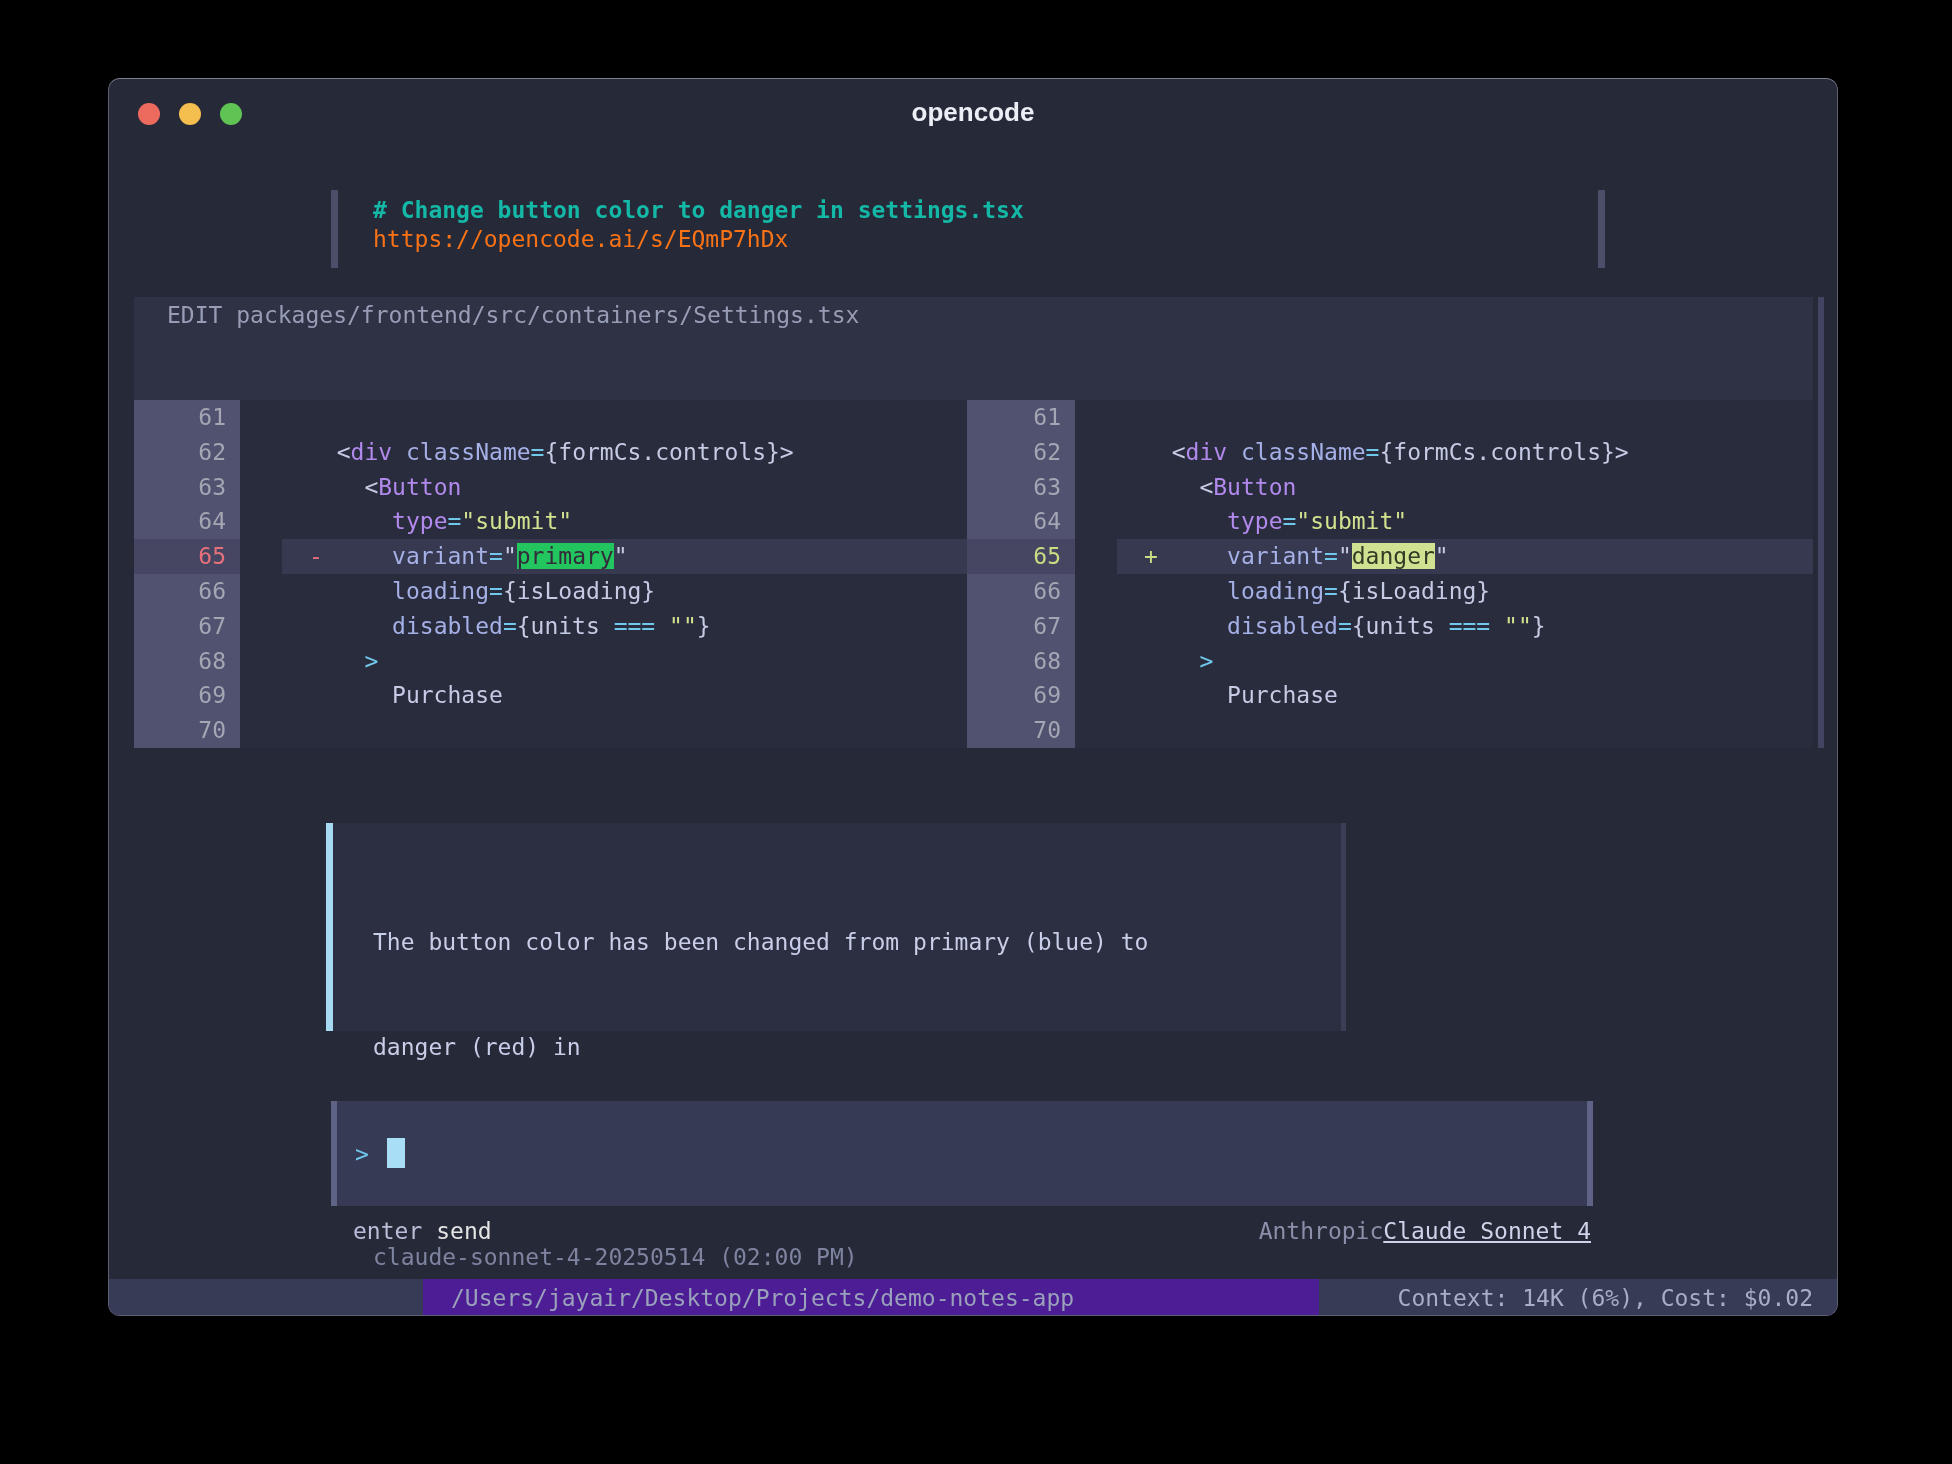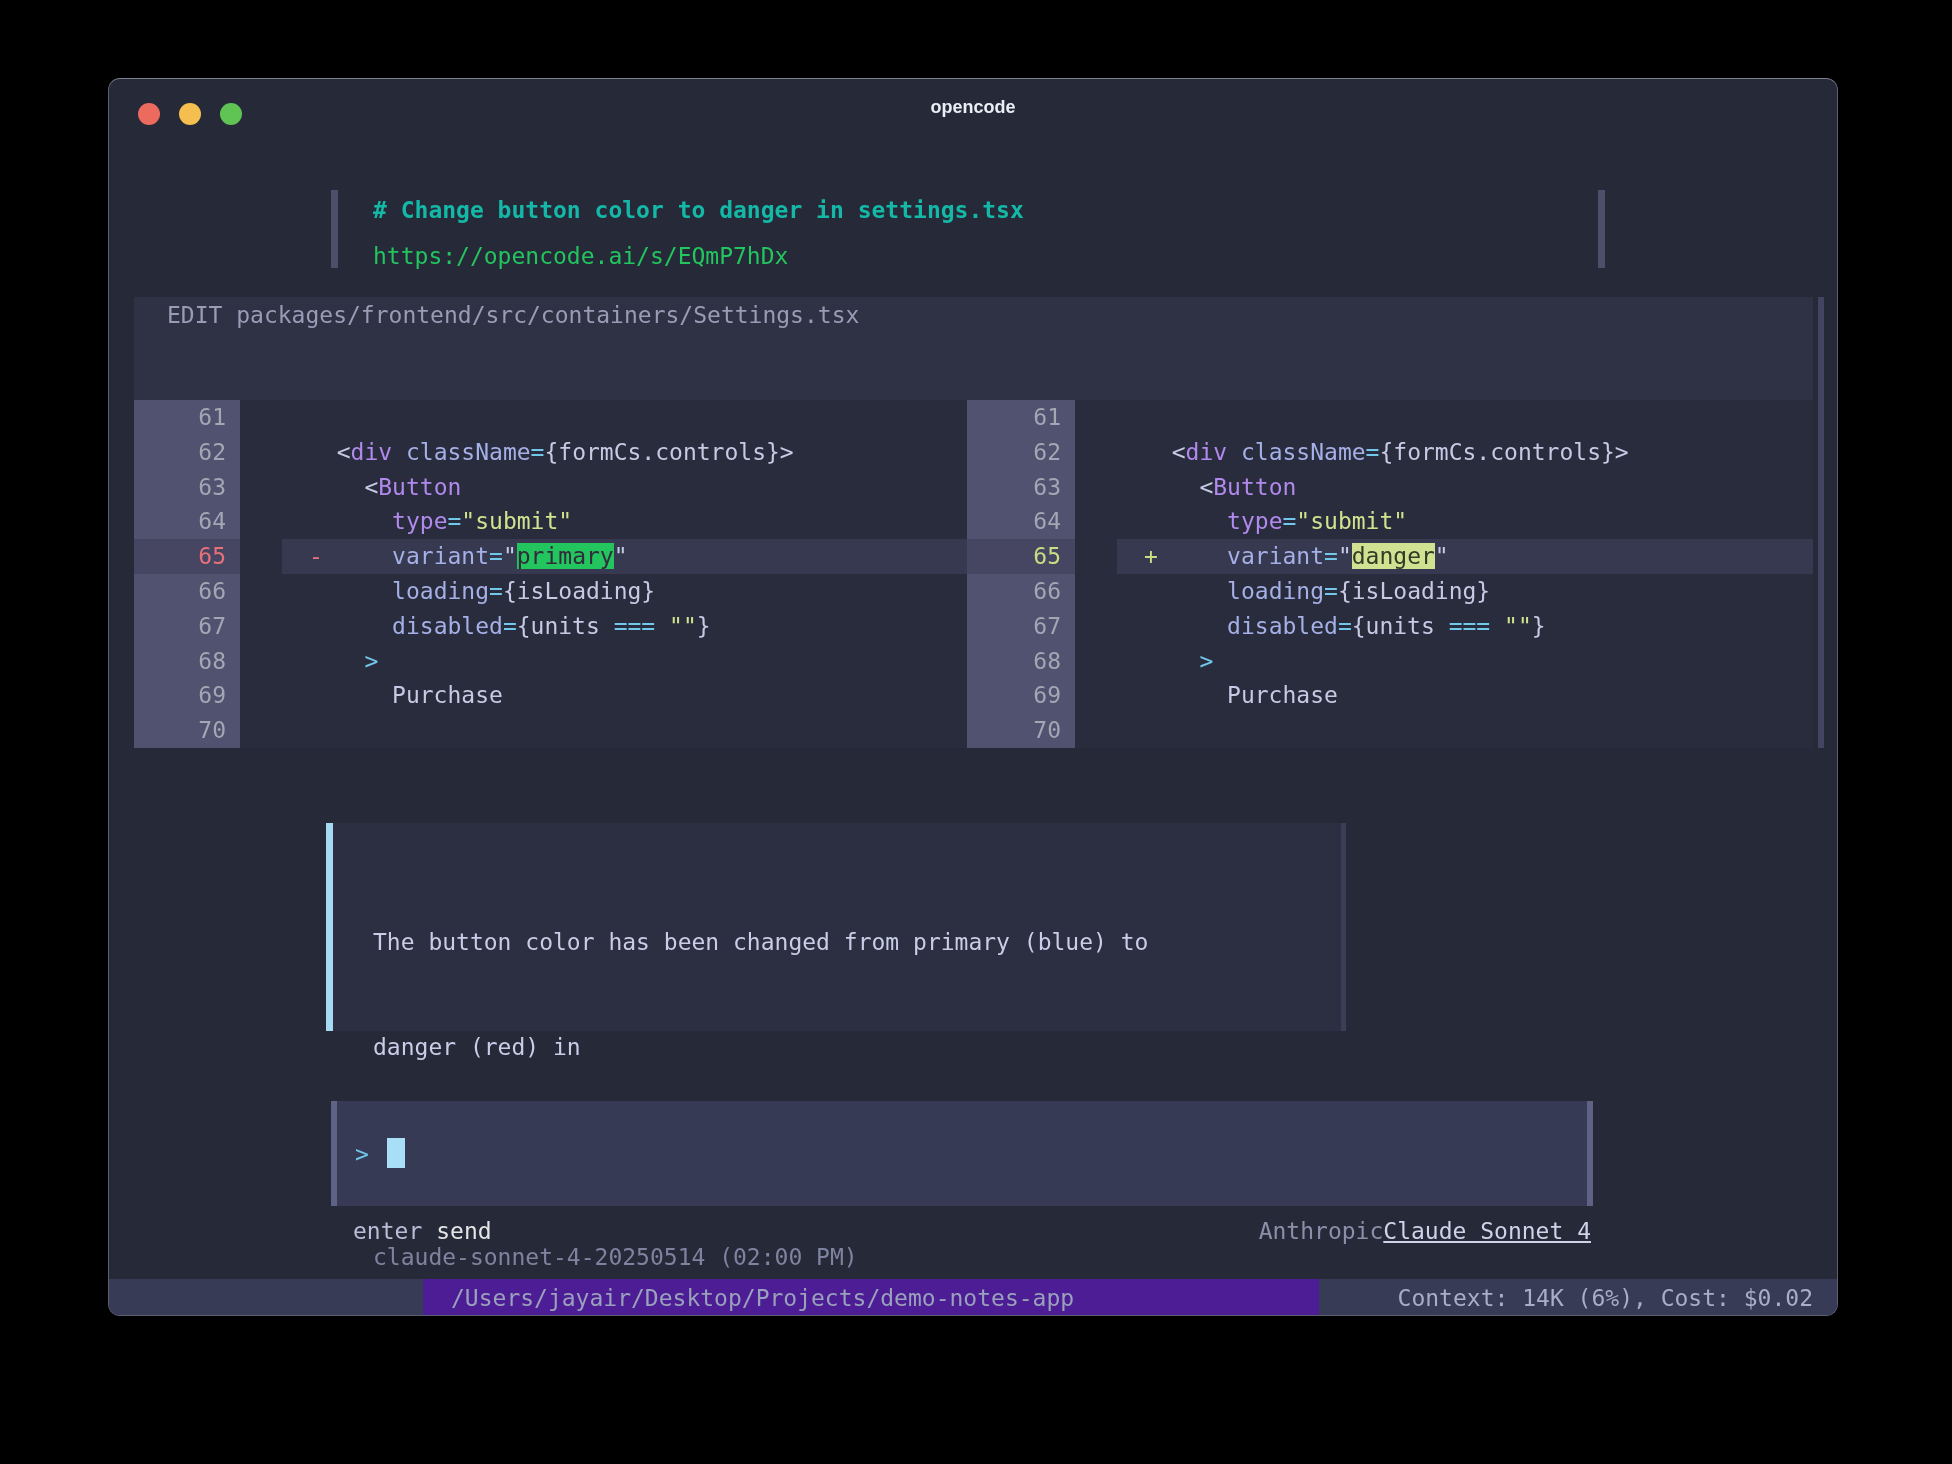--- a/index.html
+++ b/index.html
@@ -8,26 +8,26 @@
   .window{position:absolute;left:108px;top:78px;width:1730px;height:1238px;
           background:#262938;border:1px solid #5c5f6e;border-top-color:#7c7f8c;
           border-radius:12px;box-sizing:border-box;overflow:hidden;}
   
   .tl{position:absolute;top:24px;width:22px;height:22px;border-radius:50%;}
   .tl-close{left:29px;background:#ed6a5e;}
   .tl-min{left:70px;background:#f5bf4f;}
   .tl-max{left:111px;background:#5fc454;}
   .win-title{position:absolute;left:0;right:0;top:18px;text-align:center;
              font-family:"Liberation Sans","DejaVu Sans",sans-serif;
-             font-size:18px;font-weight:bold;color:#eceef6;}
+             font-size:26px;font-weight:bold;color:#eceef6;}
   
   .hdr-bar{position:absolute;width:7px;height:78px;top:111px;background:#4c4f6a;}
   .hdr-bar-left{left:222px;} .hdr-bar-right{left:1489px;}
   .hdr-heading{position:absolute;left:264px;top:114px;line-height:35px;font-weight:bold;color:#14b8a6;}
-  .hdr-url{position:absolute;left:264px;top:160px;line-height:35px;color:#22c55e;}
+  .hdr-url{position:absolute;left:264px;top:143px;line-height:35px;color:#f97316;}
   
   .edit-panel{position:absolute;left:25px;top:218px;width:1679px;height:451px;background:#2f3245;}
   .edit-title{position:absolute;left:33px;top:0;line-height:36px;color:#989db6;white-space:pre;}
   .diff-area{position:absolute;left:0;top:103px;width:1679px;height:348px;background:#292c3d;}
   .pane{position:absolute;top:0;height:348px;}
   .pane-left{left:0;width:833px;}
   .pane-right{left:833px;width:846px;}
   .drow{display:flex;height:34.8px;line-height:34.8px;gap:42px;}
   .gut{width:106px;box-sizing:border-box;text-align:right;padding-right:14px;
        background:#515170;color:#a3a6b3;flex:none;}

